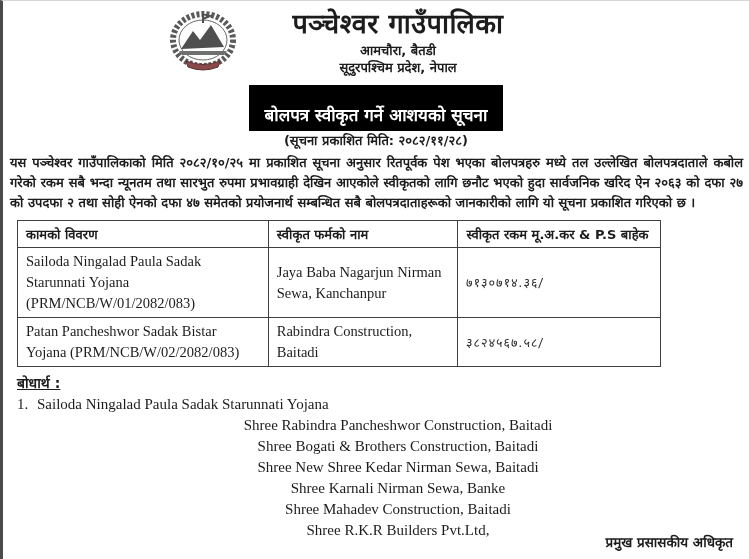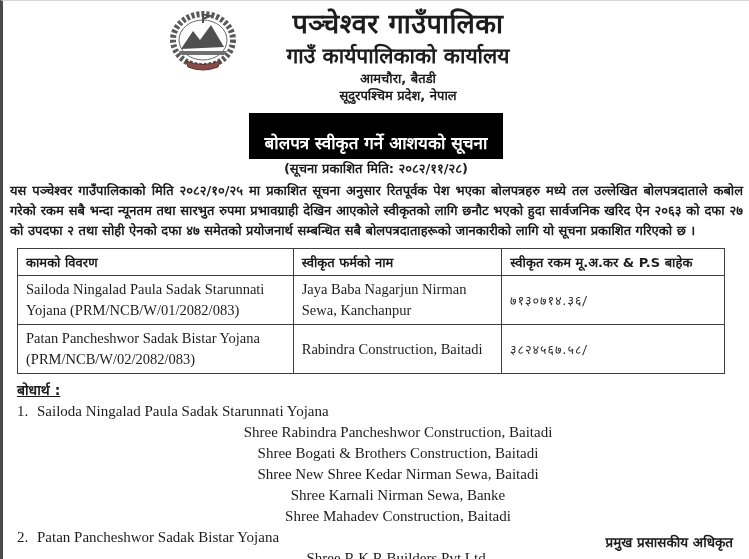--- a/index.html
+++ b/index.html
@@ -47,21 +47,21 @@
   .body-par{
     margin:4px 6px 0 7px;
     font-family:"DejaVu Sans", sans-serif;
     font-size:13px;font-weight:600;
     line-height:20px;text-align:justify;
   }
   
   table.award{
     border-collapse:collapse;
     margin:7px 14px 0 14px;
-    width:708px;table-layout:fixed;
+    width:644px;table-layout:fixed;
   }
   table.award td,table.award th{
     border:1.5px solid #3f3f3f;
     padding:3px 8px;vertical-align:middle;text-align:left;
   }
   table.award th{
     font-family:"DejaVu Sans", sans-serif;
     font-size:13px;font-weight:700;height:20px;
   }
   table.award td{font-size:14.5px;line-height:21px;height:39px;}
@@ -104,21 +104,20 @@
       <ellipse cx="37" cy="33" rx="24" ry="20" fill="#fdfdfd" stroke="#6a6a6a" stroke-width="1"></ellipse>
 
       <path d="M15 42 L27 24 L34 33 L45 18 L58 40 Z" fill="#4f4f4f"></path>
       <path d="M13 44 L61 44 L58 48 L16 48 Z" fill="#707070"></path>
 
       <path d="M37 6 L37 16 M37 7 L44 9 L37 12" fill="none" stroke="#4f4f4f" stroke-width="2"></path>
 
       <path d="M20 54 Q37 61 54 54 L52 60 Q37 66 22 60 Z" fill="#8a4a4a" stroke="#5a2f2f" stroke-width="1"></path>
     </svg>
     <div class="muni-name">पञ्चेश्वर गाउँपालिका</div>
-    <div class="office-name">गाउँ कार्यपालिकाको कार्यालय</div>
     <div class="addr-line">आमचौरा, बैतडी</div>
     <div class="addr-line">सूदुरपश्चिम प्रदेश, नेपाल</div>
   </div>
 
   <div class="banner-wrap">
     <span class="banner">बोलपत्र स्वीकृत गर्ने आशयको सूचना</span>
   </div>
 
   <div class="pub-date">(सूचना प्रकाशित मिति: २०८२/११/२८)</div>
 
@@ -154,22 +153,19 @@
 
     <div class="cc-line cc-title">
       <span class="cc-num">1.</span><span>Sailoda Ningalad Paula Sadak Starunnati Yojana</span>
     </div>
     <div class="cc-line cc-firm">Shree Rabindra Pancheshwor Construction, Baitadi</div>
     <div class="cc-line cc-firm">Shree Bogati &amp; Brothers Construction, Baitadi</div>
     <div class="cc-line cc-firm">Shree New Shree Kedar Nirman Sewa, Baitadi</div>
     <div class="cc-line cc-firm">Shree Karnali Nirman Sewa, Banke</div>
     <div class="cc-line cc-firm">Shree Mahadev Construction, Baitadi</div>
 
-    <div class="cc-line cc-title">
-      <span class="cc-num">2.</span><span>Patan Pancheshwor Sadak Bistar Yojana</span>
-    </div>
     <div class="cc-line cc-firm">Shree R.K.R Builders Pvt.Ltd,</div>
 
   </div>
 
   <div class="signature">प्रमुख प्रसासकीय अधिकृत</div>
 
 </div>
 
 </body></html>

